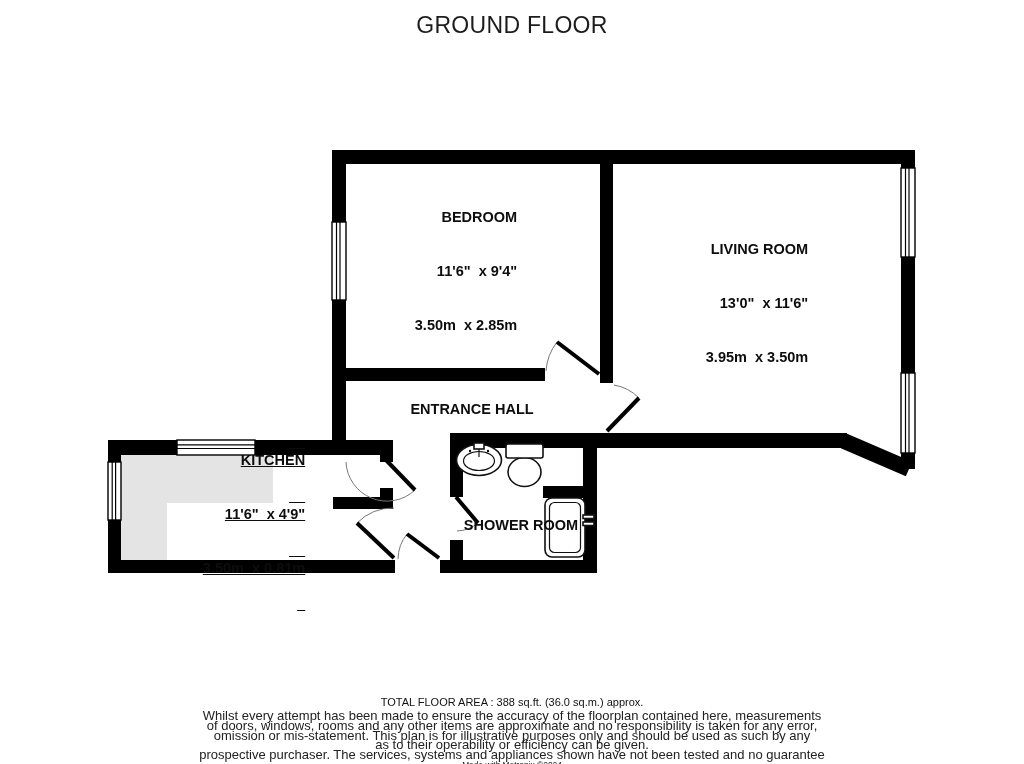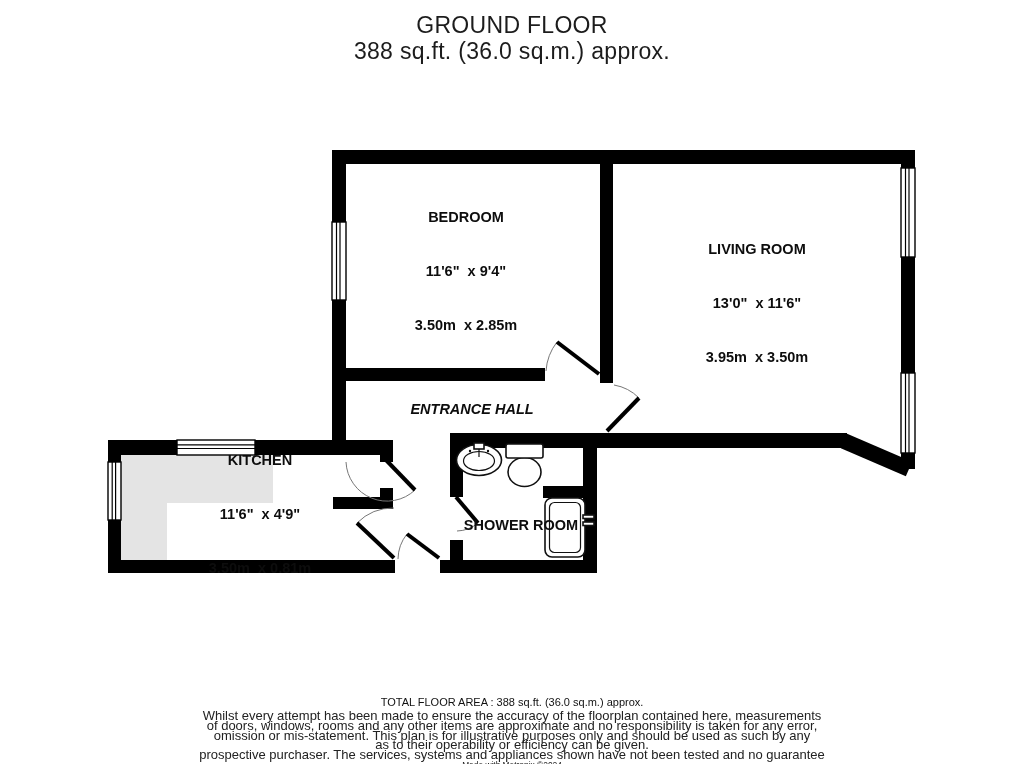--- a/index.html
+++ b/index.html
@@ -1,42 +1,41 @@
 <!DOCTYPE html>
 <html><head>
 <meta charset="utf-8">
 <style>
   html,body{margin:0;padding:0;background:#fff;width:1024px;height:764px;overflow:hidden;}
   #page{position:relative;width:1024px;height:764px;background:#fff;
         font-family:"Liberation Sans","DejaVu Sans",sans-serif;color:#1a1a1a;}
   #plan-svg{position:absolute;left:0;top:0;}
   .title-block{position:absolute;left:0;top:12px;width:1024px;text-align:center;
                font-size:23px;line-height:26px;color:#1c1c1c;letter-spacing:.3px;}
-  .room-label{position:absolute;transform:translate(-50%,-50%);text-align:center;
+  .room-label{position:absolute;transform:translate(-50%,-50%);text-align:right;
               font-weight:bold;font-size:14.5px;line-height:18px;color:#0d0d0d;white-space:pre;}
   .footer-block{position:absolute;left:0;top:696px;width:1024px;text-align:center;}
   .footer-total{font-size:11px;color:#111;margin-bottom:3px;}
   .footer-disclaimer{font-size:13px;line-height:9.8px;color:#222;}
   .footer-credit{font-size:8.4px;line-height:10px;color:#222;}
   svg .wall{fill:#000;}
   svg .win{fill:#fff;stroke:#000;stroke-width:1.4;}
   svg .winline{stroke:#000;stroke-width:1.2;}
   svg .leaf{stroke:#000;stroke-width:4;fill:none;}
   svg .arc{stroke:#777;stroke-width:1;fill:none;}
   svg .fixture{fill:#fff;stroke:#111;stroke-width:1.6;}
   svg .fixture-thin{fill:none;stroke:#111;stroke-width:1.2;}
 </style>
 </head>
 <body>
 
 <div id="page">
 
   <div class="title-block">
     <div>GROUND FLOOR</div>
-    <div>388 sq.ft. (36.0 sq.m.) approx.</div>
   </div>
 
   <svg id="plan-svg" width="1024" height="764" viewBox="0 0 1024 764">
 
     <path d="M121,455 L273,455 L273,503 L167,503 L167,560 L121,560 Z" fill="#e4e4e4"></path>
 
     <g>
       <rect class="wall" x="332" y="150" width="583" height="14"></rect>
       <rect class="wall" x="332" y="150" width="14" height="72"></rect>
       <rect class="wall" x="332" y="300" width="14" height="155"></rect>
@@ -144,27 +143,27 @@
     <div>11'6"  x 9'4"</div>
     <div>3.50m  x 2.85m</div>
   </div>
 
   <div class="room-label" style="left:757px;top:303px;">
     <div>LIVING ROOM</div>
     <div>13'0"  x 11'6"</div>
     <div>3.95m  x 3.50m</div>
   </div>
 
-  <div class="room-label" style="left:260px;top:514px;">
+  <div class="room-label" style="left:254px;top:514px;text-decoration:underline;">
     <div>KITCHEN</div>
     <div>11'6"  x 4'9"</div>
     <div>3.50m  x 0.81m</div>
   </div>
 
-  <div class="room-label" style="left:472px;top:409px;font-style:italic;">
+  <div class="room-label" style="left:472px;top:409px;">
     <div>ENTRANCE HALL</div>
   </div>
 
   <div class="room-label" style="left:521px;top:525px;">
     <div>SHOWER ROOM</div>
   </div>
 
   <div class="footer-block">
     <div class="footer-total">TOTAL FLOOR AREA : 388 sq.ft. (36.0 sq.m.) approx.</div>
     <div class="footer-disclaimer">

